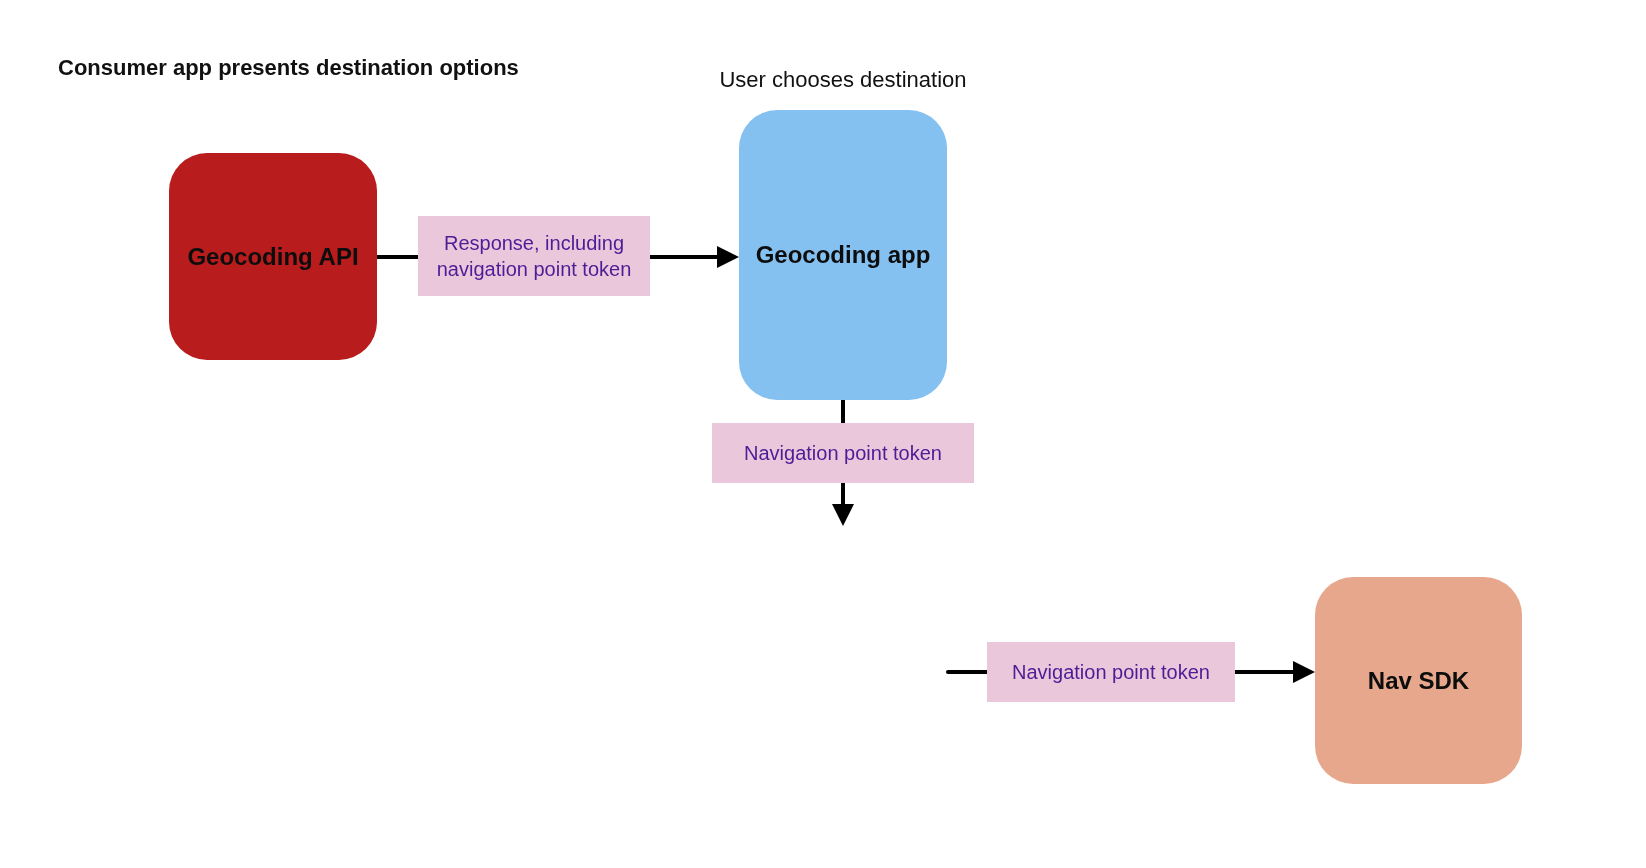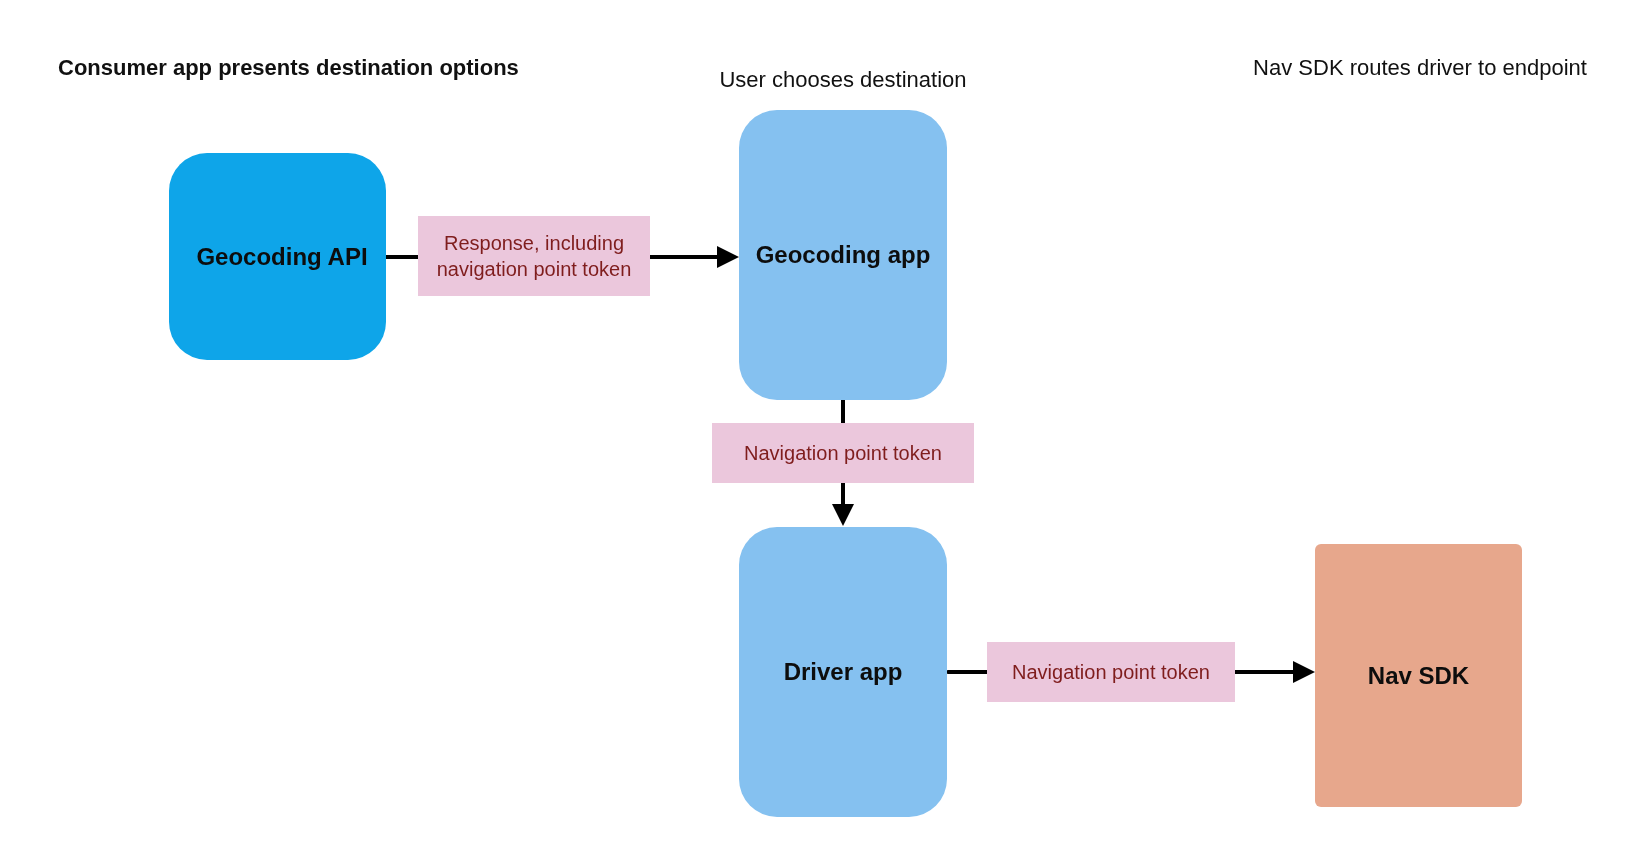--- a/index.html
+++ b/index.html
@@ -32,31 +32,31 @@
     position: absolute;
     display: flex;
     align-items: center;
     justify-content: center;
     border-radius: 38px;
     font-size: 24px;
     font-weight: bold;
     color: #0d0d0d;
     text-align: center;
   }
-  .node-geocoding { left: 169px; top: 153px; width: 208px; height: 207px; background: #0ea5e9; padding-left: 9px; }
+  .node-geocoding { left: 169px; top: 153px; width: 208px; height: 207px; background: #b91c1c; }
   .node-consumer  { left: 739px; top: 110px; width: 208px; height: 290px; background: #85c1f0; }
   .node-driver    { left: 739px; top: 527px; width: 208px; height: 290px; background: #85c1f0; }
-  .node-navsdk    { left: 1315px; top: 544px; width: 207px; height: 263px; background: #e7a78c; border-radius: 6px; }
+  .node-navsdk    { left: 1315px; top: 577px; width: 207px; height: 207px; background: #e7a78c; }
   .edge-label {
     position: absolute;
     display: flex;
     align-items: center;
     justify-content: center;
     background: #ebc7dc;
-    color: #7f1d1d;
+    color: #4c1d95;
     font-size: 20px;
     line-height: 26px;
     text-align: center;
   }
   .edge-label-1 { left: 418px; top: 216px; width: 232px; height: 80px; padding: 0 4px; box-sizing: border-box; }
   .edge-label-2 { left: 712px; top: 423px; width: 262px; height: 60px; }
   .edge-label-3 { left: 987px; top: 642px; width: 248px; height: 60px; }
   .arrow-line { stroke: #000000; stroke-width: 4; stroke-linecap: round; }
   .arrow-head { fill: #000000; }
 </style>
@@ -75,30 +75,26 @@
       <polygon class="arrow-head" points="832,504 854,504 843,526"></polygon>
     </g>
     <g>
       <line class="arrow-line" x1="948" y1="672" x2="1293" y2="672"></line>
       <polygon class="arrow-head" points="1293,661 1293,683 1315,672"></polygon>
     </g>
   </svg>
 
   <div class="caption caption-1">Consumer app presents destination options</div>
   <div class="caption caption-2">User chooses destination</div>
-  <div class="caption caption-3">Nav SDK routes driver to endpoint</div>
 
   <div class="node node-geocoding">
     <span>Geocoding API</span>
   </div>
   <div class="node node-consumer">
     <span>Geocoding app</span>
-  </div>
-  <div class="node node-driver">
-    <span>Driver app</span>
   </div>
   <div class="node node-navsdk">
     <span>Nav SDK</span>
   </div>
 
   <div class="edge-label edge-label-1">Response, including navigation point token</div>
   <div class="edge-label edge-label-2">Navigation point token</div>
   <div class="edge-label edge-label-3">Navigation point token</div>
 
 </div>

